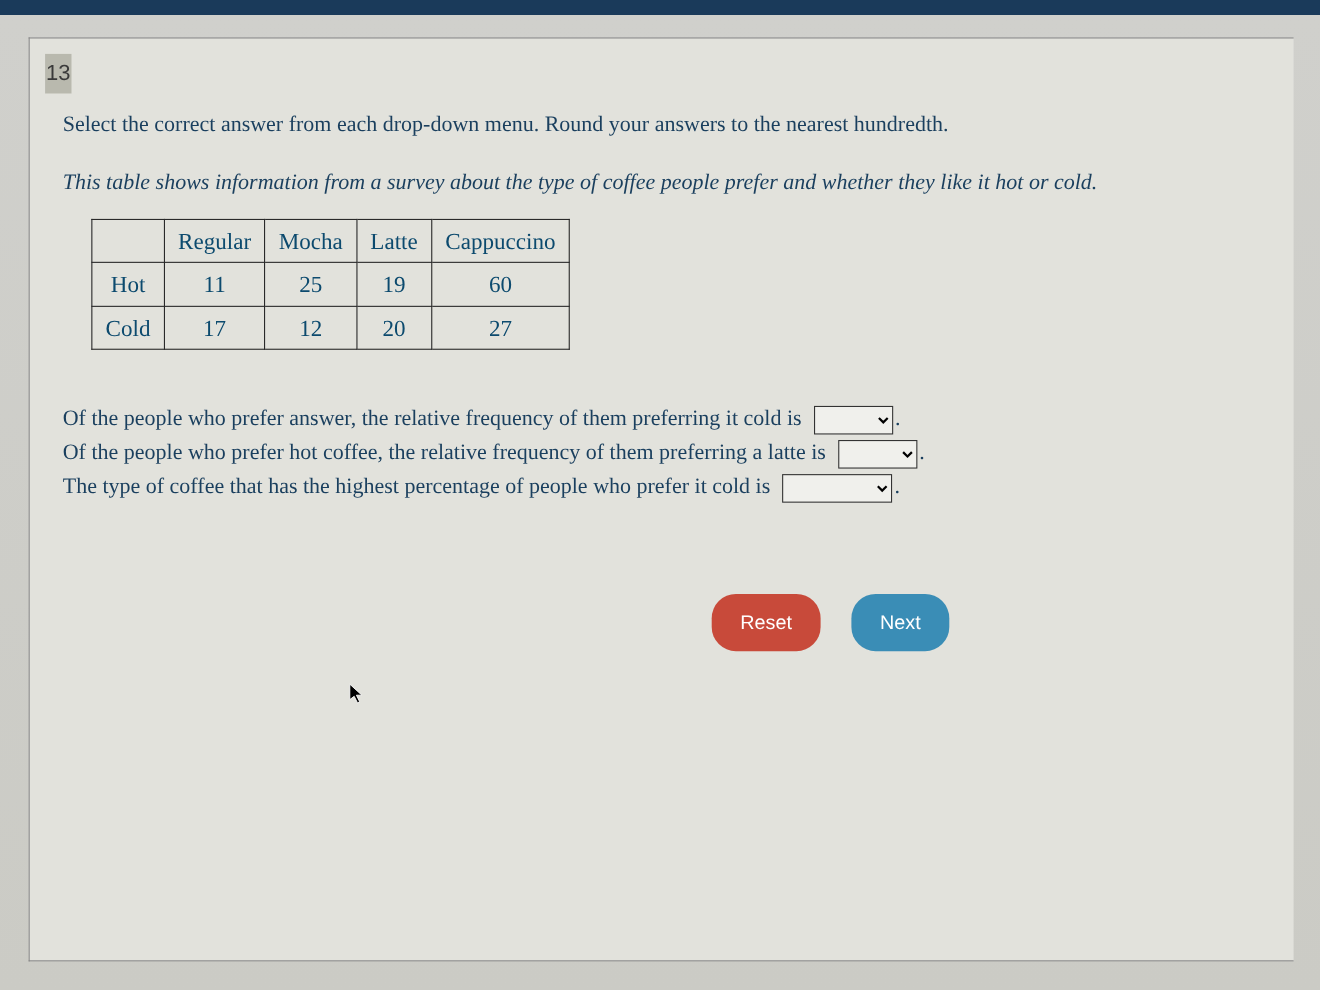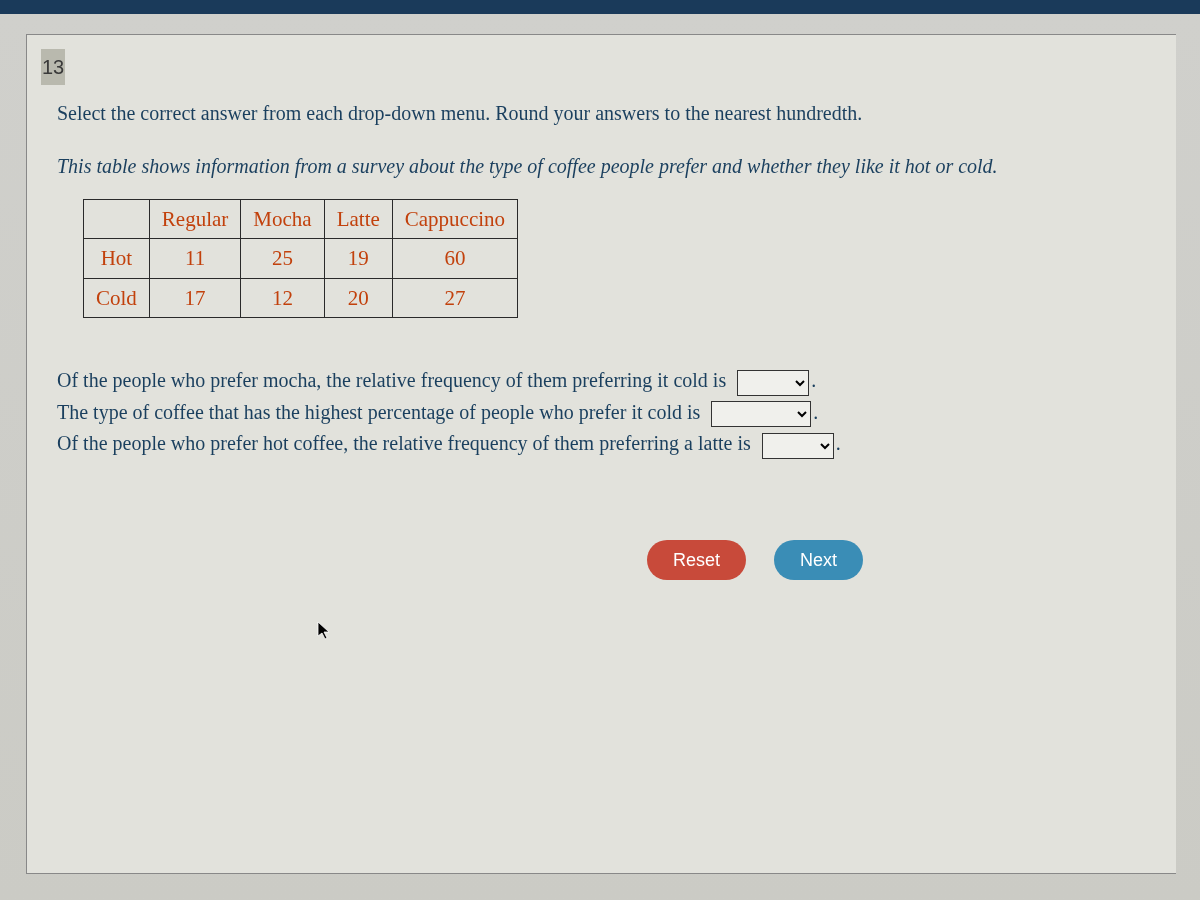--- a/index.html
+++ b/index.html
@@ -41,21 +41,21 @@
     color: #1a3f5e;
     font-size: 20px;
     line-height: 1.45;
   }
   .instruction { margin-bottom: 24px; }
   .intro { margin-bottom: 18px; font-style: italic; }
   table.data {
     border-collapse: collapse;
     margin-left: 26px;
     margin-bottom: 48px;
-    color: #c2410c;
+    color: #0c4a6e;
     font-family: Georgia, serif;
   }
   table.data th, table.data td {
     border: 1.8px solid #2a2a2a;
     padding: 4px 12px;
     font-size: 21px;
     text-align: center;
     font-weight: normal;
     background: #e2e2dc;
   }
@@ -75,21 +75,21 @@
   select.answer.wide { width: 100px; }
   .button-row {
     position: absolute;
     left: 620px; top: 505px;
     display: flex;
     gap: 28px;
   }
   .btn {
     border: none;
     border-radius: 22px;
-    height: 40px;
+    height: 52px;
     padding: 0 26px;
     font-size: 18px;
     font-family: Arial, sans-serif;
     color: #fff;
     cursor: pointer;
     display: flex;
     align-items: center;
     justify-content: center;
   }
   .btn-reset { background: #c84a3a; }
@@ -136,30 +136,30 @@
         <td>17</td>
         <td>12</td>
         <td>20</td>
         <td>27</td>
       </tr>
     </tbody>
       </table>
 
     <div class="statements">
       <div class="stmt">
-        <span>Of the people who prefer mocha, the relative frequency of them preferring it cold is</span>
+        <span>Of the people who prefer answer, the relative frequency of them preferring it cold is</span>
+        <select class="answer"></select><span>.</span>
+      </div>
+      <div class="stmt">
+        <span>Of the people who prefer hot coffee, the relative frequency of them preferring a latte is</span>
         <select class="answer"></select><span>.</span>
       </div>
       <div class="stmt">
         <span>The type of coffee that has the highest percentage of people who prefer it cold is</span>
         <select class="answer wide"></select><span>.</span>
-      </div>
-      <div class="stmt">
-        <span>Of the people who prefer hot coffee, the relative frequency of them preferring a latte is</span>
-        <select class="answer"></select><span>.</span>
       </div>
     </div>
 
   </div>
 
   <div class="button-row">
     <button class="btn btn-reset">Reset</button>
     <button class="btn btn-next">Next</button>
   </div>
 

